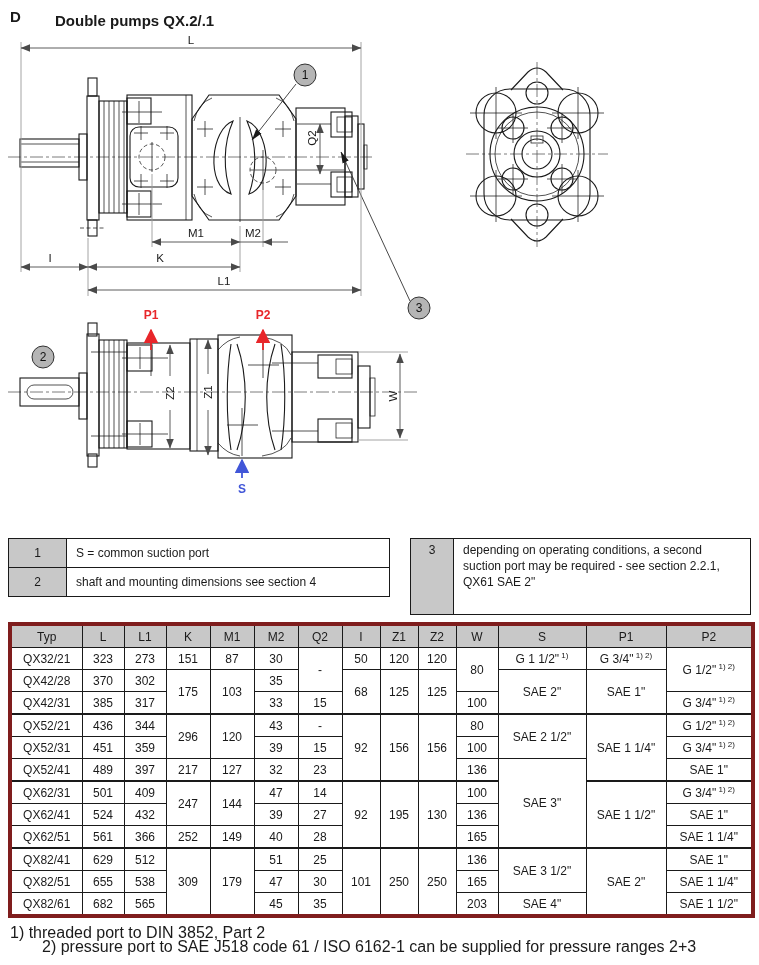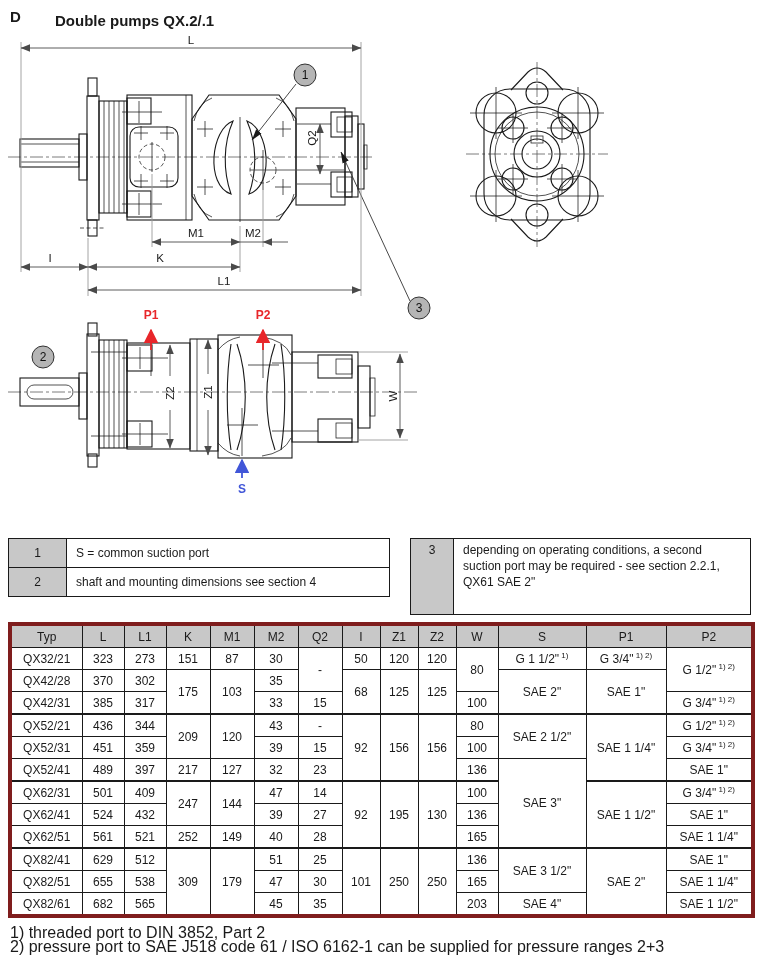--- a/index.html
+++ b/index.html
@@ -372,21 +372,21 @@
         <td>317</td>
         <td>33</td>
         <td>15</td>
         <td>100</td>
         <td>G 3/4"<sup> 1) 2)</sup></td>
       </tr>
       <tr class="group-start">
         <td>QX52/21</td>
         <td>436</td>
         <td>344</td>
-        <td rowspan="2">209</td>
+        <td rowspan="2">296</td>
         <td rowspan="2">120</td>
         <td>43</td>
         <td>-</td>
         <td rowspan="3">92</td>
         <td rowspan="3">156</td>
         <td rowspan="3">156</td>
         <td>80</td>
         <td rowspan="2">SAE 2 1/2"</td>
         <td rowspan="3">SAE 1 1/4"</td>
         <td>G 1/2"<sup> 1) 2)</sup></td>
@@ -432,21 +432,21 @@
         <td>524</td>
         <td>432</td>
         <td>39</td>
         <td>27</td>
         <td>136</td>
         <td>SAE 1"</td>
       </tr>
       <tr>
         <td>QX62/51</td>
         <td>561</td>
-        <td>521</td>
+        <td>366</td>
         <td>252</td>
         <td>149</td>
         <td>40</td>
         <td>28</td>
         <td>165</td>
         <td>SAE 1 1/4"</td>
       </tr>
       <tr class="group-start">
         <td>QX82/41</td>
         <td>629</td>
@@ -479,13 +479,13 @@
         <td>45</td>
         <td>35</td>
         <td>203</td>
         <td>SAE 4"</td>
         <td>SAE 1 1/2"</td>
       </tr>
     </tbody>
 </table>
 
 <div class="footnote" style="top:924px;">1) threaded port to DIN 3852, Part 2</div>
-<div class="footnote" style="top:938px;">2) pressure port to SAE J518 code 61 / ISO 6162-1 can be supplied for pressure ranges 2+3</div>
+<div class="footnote" style="top:938px;margin-left:32px;">2) pressure port to SAE J518 code 61 / ISO 6162-1 can be supplied for pressure ranges 2+3</div>
 
 </body></html>

